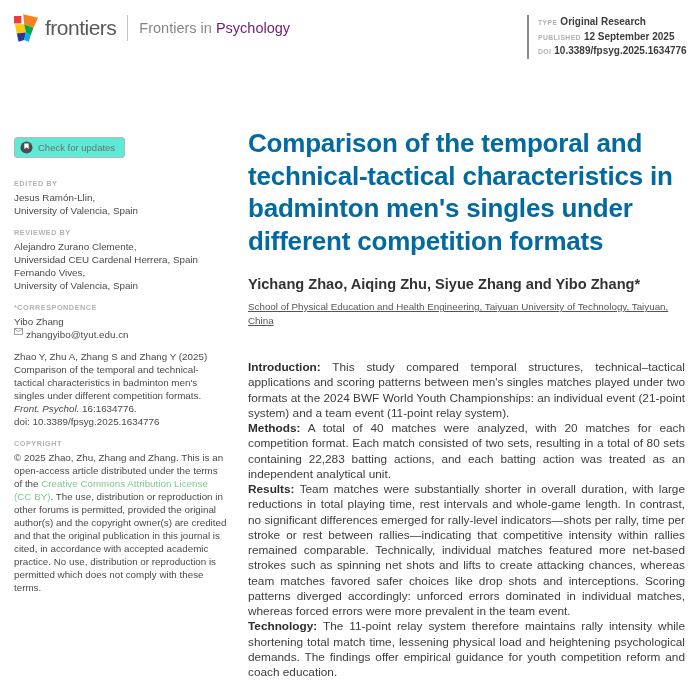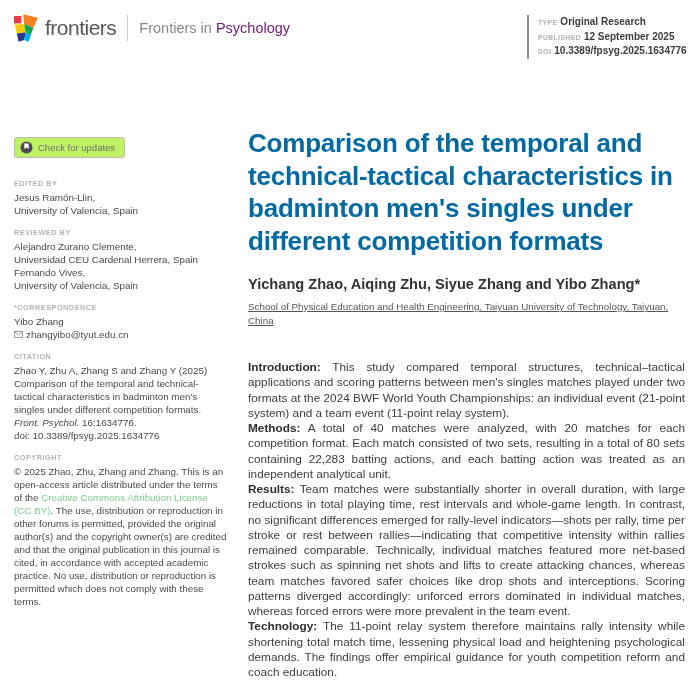--- a/index.html
+++ b/index.html
@@ -14,28 +14,28 @@
   .hdr-divider { width:1px; height:26px; background:#c6c6c6; margin:1px 11px 0 11px; }
   .journal { font-size:14.5px; color:#84878a; line-height:28px; }
   .journal .jname { color:#701a75; }
   .hdr-meta { position:absolute; left:513px; top:1px; border-left:2px solid #8a8a8a; padding-left:9px; }
   .meta-row { font-size:10px; line-height:13.5px; color:#3c3c3c; font-weight:700; white-space:nowrap; }
   .meta-row .mlabel { font-size:6.8px; color:#b0b0b0; font-weight:700; letter-spacing:.4px; margin-right:3px; }
 
   
   .sidebar { position:absolute; left:14px; top:137px; width:213px; color:#4a4a4a; }
   .check-btn { display:inline-flex; align-items:center; gap:5px; border:1px solid #b9b9b9;
-    border-radius:3px; padding:3px 9px 3px 5px; background:#bef264; cursor:pointer; margin-bottom:19px; }
+    border-radius:3px; padding:3px 9px 3px 5px; background:#5eead4; cursor:pointer; margin-bottom:19px; }
   .check-btn span { font-size:9.5px; color:#6f6f6f; }
   .open-access { font-size:9.5px; font-weight:700; color:#3b3b3b; letter-spacing:.6px; margin-bottom:13px; }
   .sblock { margin-bottom:9px; font-size:9.8px; line-height:13px; }
   .slabel { display:block; font-size:7.3px; font-weight:600; color:#b3b3b3; letter-spacing:.5px; margin-bottom:1px; }
   .slabel-inline { font-size:7.3px; font-weight:600; color:#b3b3b3; letter-spacing:.5px; margin-right:3px; }
   .sline { display:block; }
-  .email-row { display:flex; align-items:center; gap:3px; }
+  .email-row { display:flex; align-items:flex-start; gap:3px; }
   .email-link { color:#4a4a4a; text-decoration:none; }
   .cc-link { color:#7fc98f; text-decoration:none; }
   .date-row { font-size:9.8px; line-height:13.5px; }
 
   
   .main { position:absolute; left:248px; top:127px; width:437px; }
   .title { font-size:26px; line-height:32.5px; font-weight:600; color:#0369a1;
     letter-spacing:-0.2px; margin-bottom:19px; }
   .authors { font-size:14.6px; font-weight:600; color:#333333; margin-bottom:8px; }
   .affiliation { font-size:9.8px; line-height:13.5px; color:#555555; margin-bottom:33px;text-decoration:underline; }
@@ -99,21 +99,20 @@
       <svg width="9" height="7" viewBox="0 0 9 7">
         <rect x="0.5" y="0.5" width="8" height="6" fill="none" stroke="#8a8a8a" stroke-width="0.8"></rect>
         <path d="M0.5 0.8 L4.5 3.8 L8.5 0.8" fill="none" stroke="#8a8a8a" stroke-width="0.8"></path>
       </svg>
       <a href="#" class="email-link">zhangyibo@tyut.edu.cn</a>
     </span>
   </div>
 
 
   <div class="sblock">
-    <span class="slabel">CITATION</span>
     <span>Zhao Y, Zhu A, Zhang S and Zhang Y (2025) Comparison of the temporal and technical-tactical characteristics in badminton men's singles under different competition formats.</span>
     <span class="sline"><i>Front. Psychol.</i><span> 16:1634776.</span></span>
     <span class="sline">doi: 10.3389/fpsyg.2025.1634776</span>
   </div>
 
   <div class="sblock">
     <span class="slabel">COPYRIGHT</span>
     <span>© 2025 Zhao, Zhu, Zhang and Zhang. This is an open-access article distributed under the terms of the </span><a href="#" class="cc-link">Creative Commons Attribution License (CC BY)</a><span>. The use, distribution or reproduction in other forums is permitted, provided the original author(s) and the copyright owner(s) are credited and that the original publication in this journal is cited, in accordance with accepted academic practice. No use, distribution or reproduction is permitted which does not comply with these terms.</span>
   </div>
 </div>

